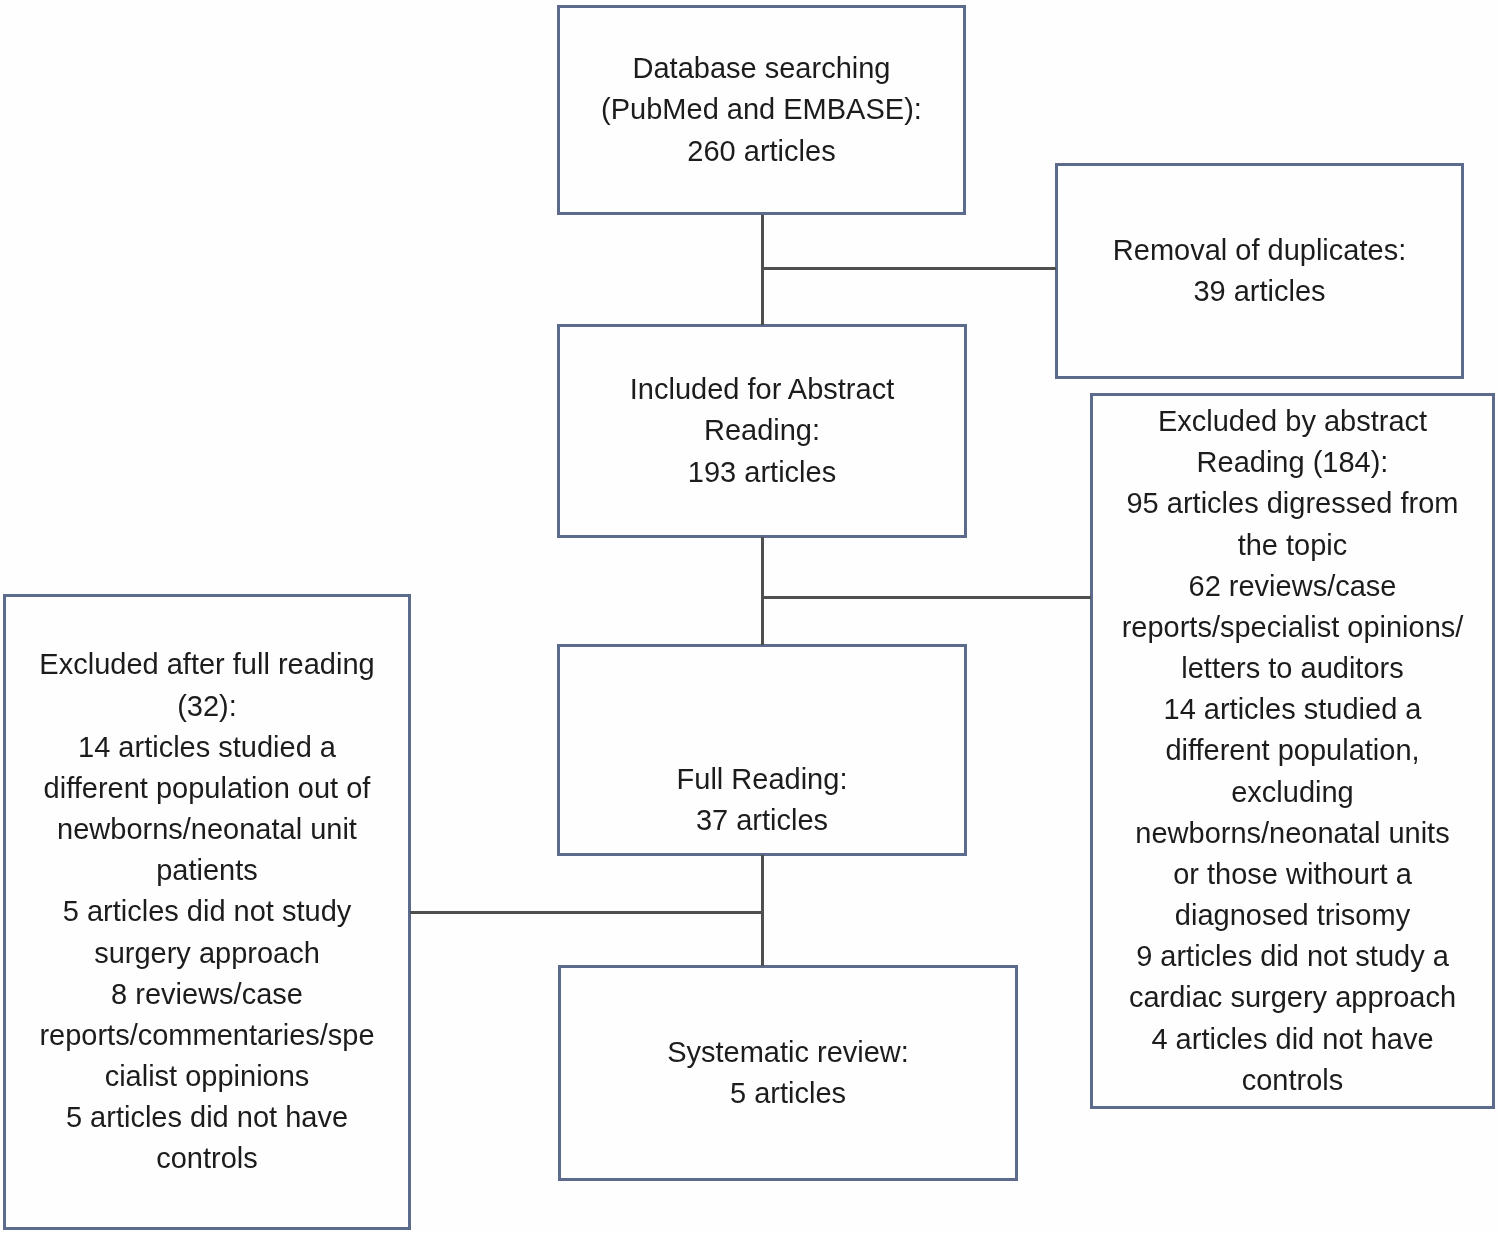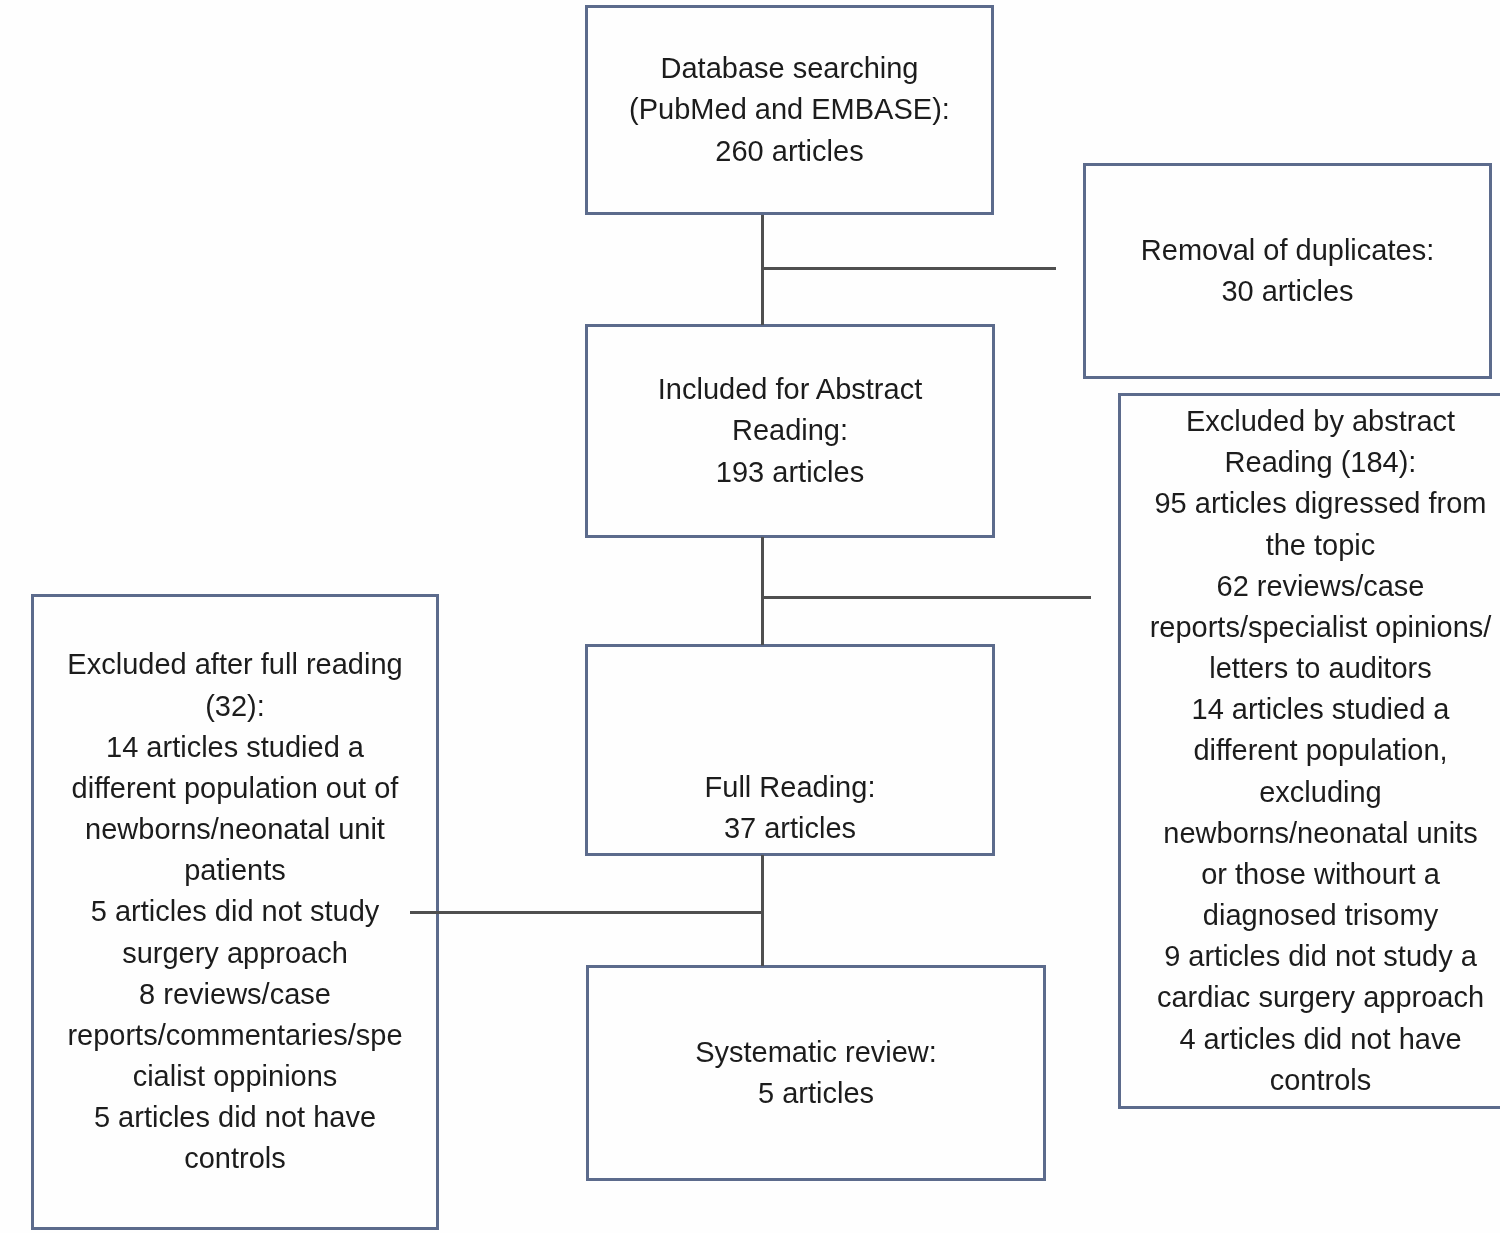--- a/index.html
+++ b/index.html
@@ -26,22 +26,21 @@
     position: absolute;
     box-sizing: border-box;
     background: #fefefe;
     border: 3px solid var(--box-border);
     display: flex;
     align-items: center;
     justify-content: center;
     text-align: center;
     font-size: 29px;
     line-height: 1.42;
-    padding: 4px 14px;
-    margin-left: 28px;
+    padding: 12px 14px;
   }
   .flow-box .box-text {
     white-space: pre-line;
   }
   .connector {
     position: absolute;
     background: var(--connector);
   }
   
   .box-database           { left: 557px;  top: 5px;    width: 409px; height: 210px; }
@@ -65,21 +64,21 @@
 <div class="canvas">
 
   <div class="flow-box box-database">
     <span class="box-text">Database searching
 (PubMed and EMBASE):
 260 articles</span>
   </div>
 
   <div class="flow-box box-removal">
     <span class="box-text">Removal of duplicates:
-30 articles</span>
+39 articles</span>
   </div>
 
   <div class="flow-box box-included">
     <span class="box-text">Included for Abstract
 Reading:
 193 articles</span>
   </div>
 
   <div class="flow-box box-excluded-abstract">
     <span class="box-text">Excluded by abstract

